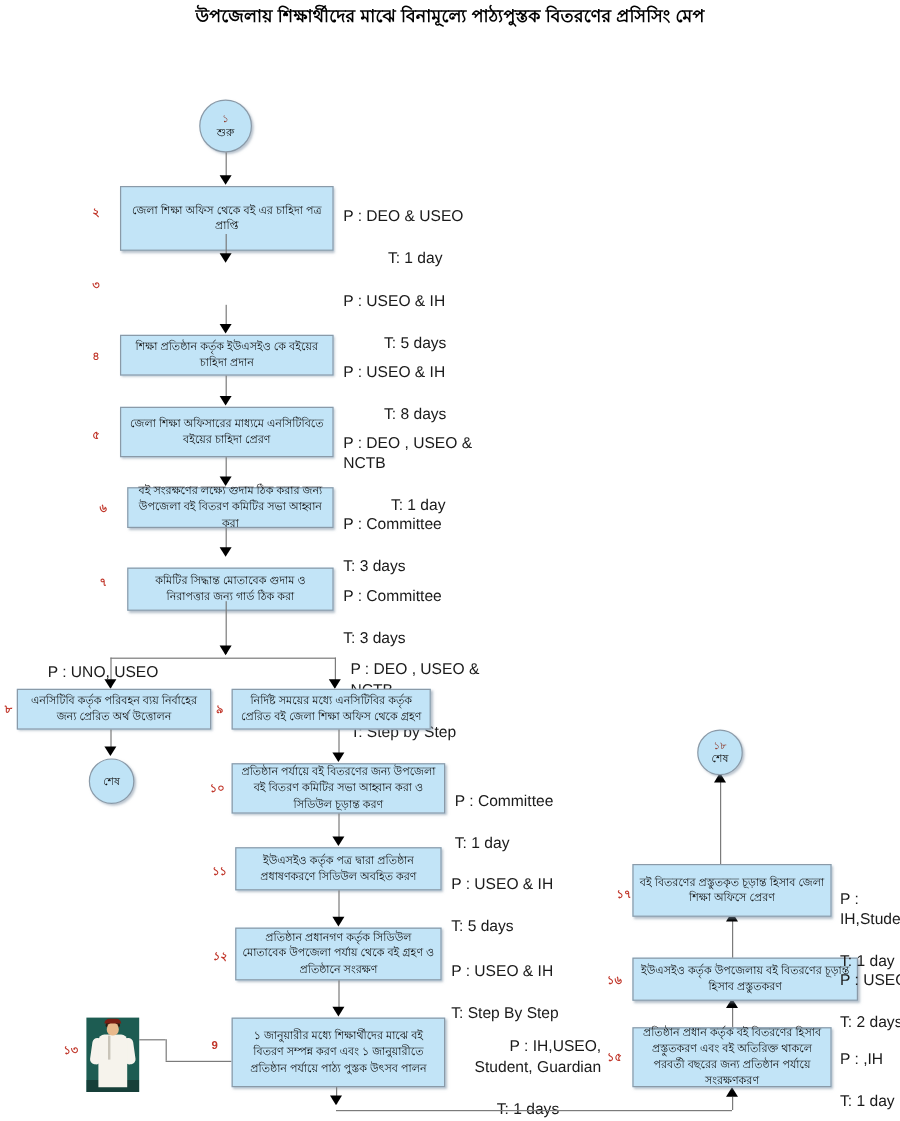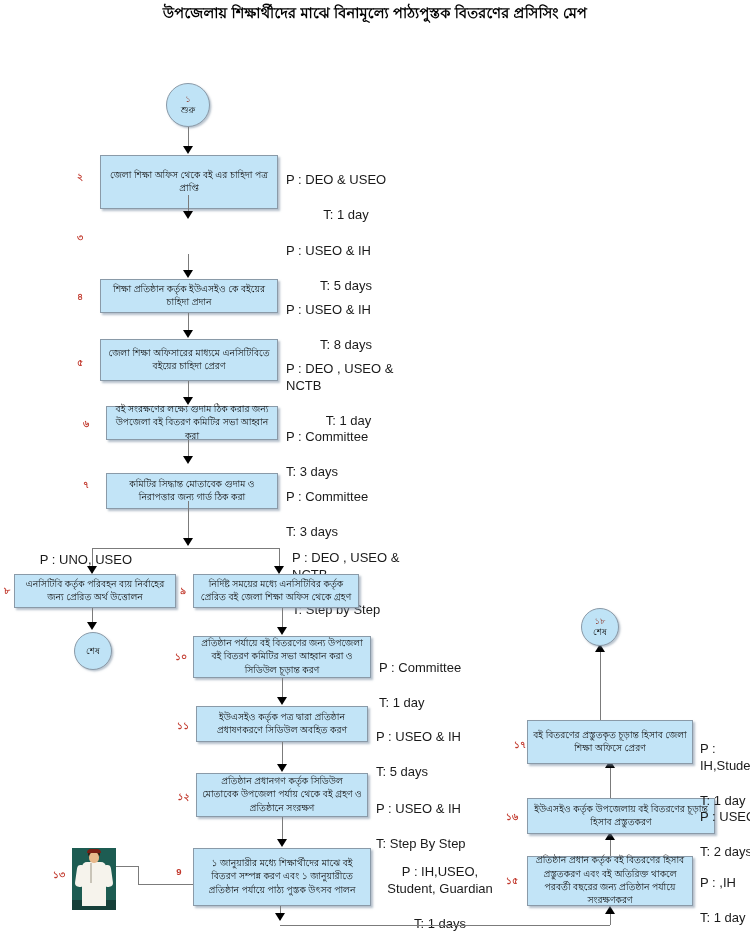--- a/index.html
+++ b/index.html
@@ -290,21 +290,21 @@
 
   <div class="hline" style="left:116px;top:866px;width:22px;"></div>
   <div class="vline" style="left:138px;top:866px;height:18px;"></div>
   <div class="hline" style="left:138px;top:884px;width:55px;"></div>
 
   <div class="box" style="left:193px;top:848px;width:178px;height:58px;">
     <span class="inner">১ জানুয়ারীর মধ্যে শিক্ষার্থীদের মাঝে বই বিতরণ সম্পন্ন করণ এবং ১ জানুয়ারীতে প্রতিষ্ঠান পর্যায়ে পাঠ্য পুস্তক উৎসব পালন</span>
   </div>
   <div class="stepnum" style="left:170px;top:866px;width:18px;">9</div>
   <div class="pt" style="left:379px;top:845px;width:122px;">
-    <div style="text-align:center;">P : IH,USEO, Student, Guardian</div>
+    <div style="text-align:right;">P : IH,USEO, Student, Guardian</div>
     <div style="text-align:center;">T: 1 days</div>
   </div>
 
   <div class="vline" style="left:280px;top:906px;height:14px;"></div>
   <div class="arrow-down" style="left:275px;top:913px;"></div>
   <div class="hline" style="left:280px;top:925px;width:330px;"></div>
   <div class="vline" style="left:610px;top:914px;height:11px;"></div>
   <div class="arrow-up" style="left:605px;top:906px;"></div>
 
   <div class="box" style="left:527px;top:856px;width:166px;height:50px;">

